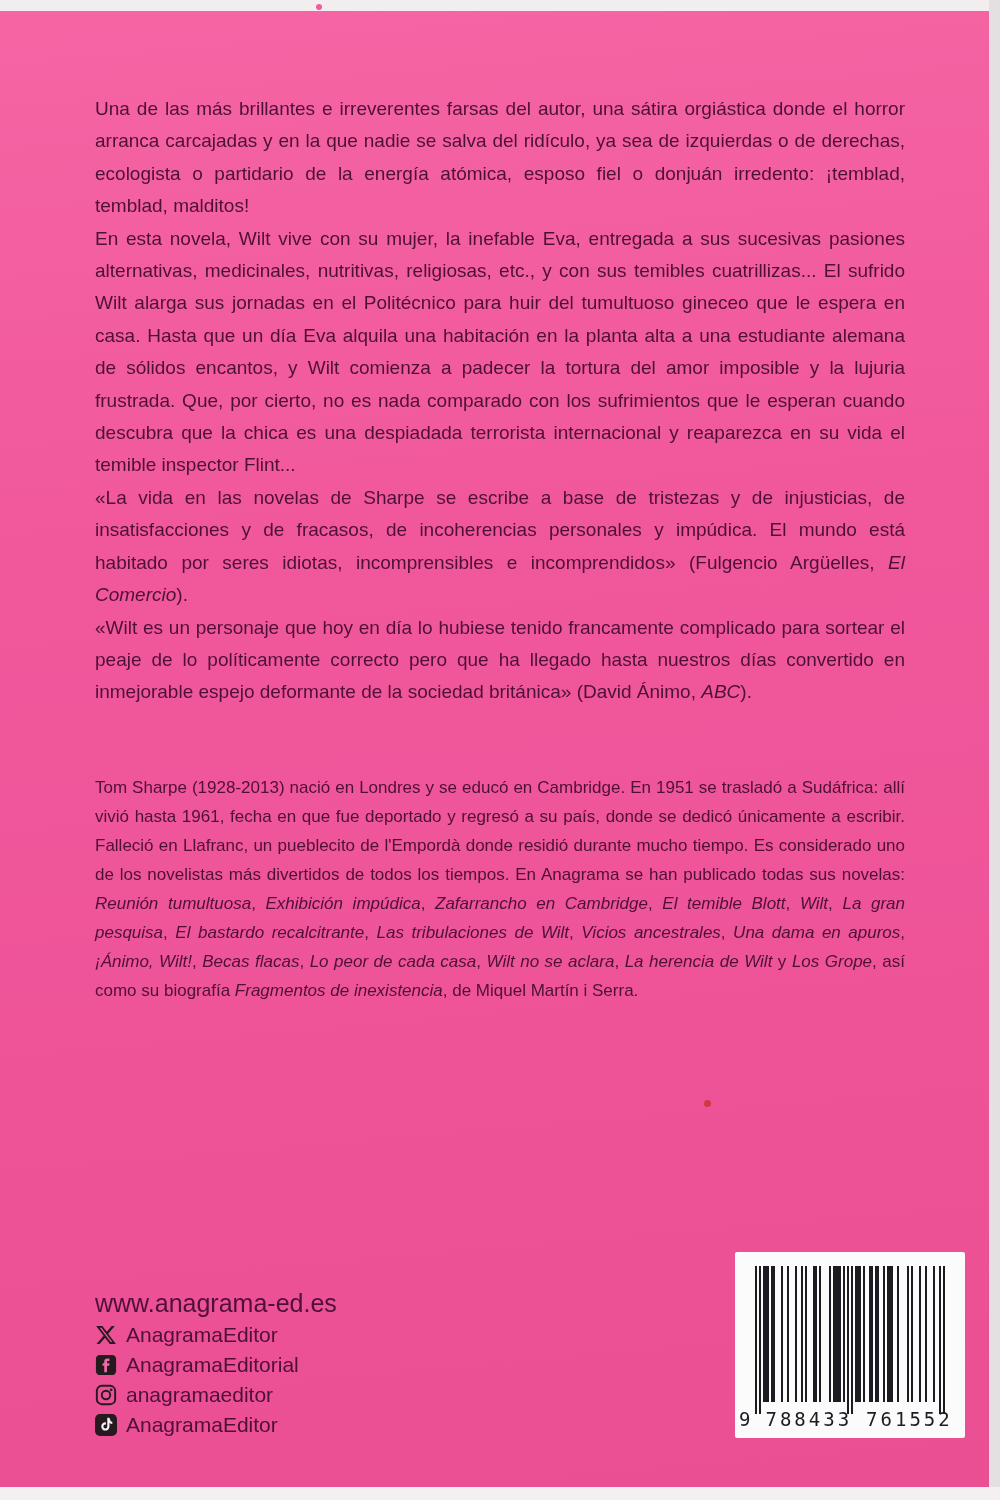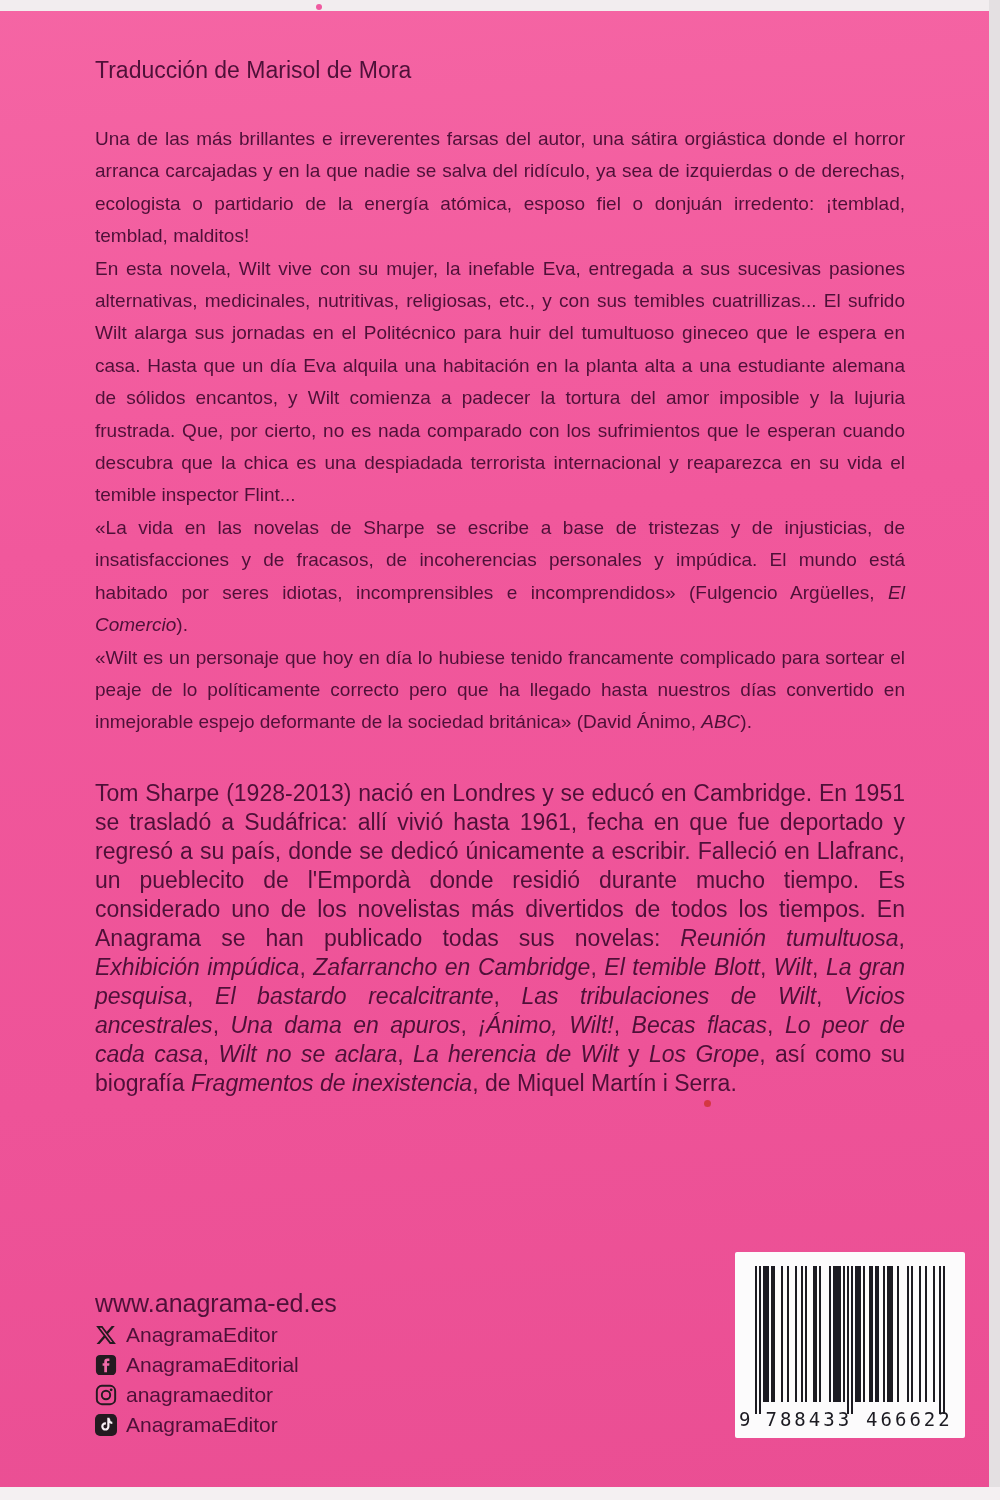--- a/index.html
+++ b/index.html
@@ -8,21 +8,21 @@
          background:linear-gradient(175deg,#f565a4 0%,#f1589c 35%,#ee5398 70%,#ea4e93 100%);}
   
   .edge-top{position:absolute;top:0;left:0;right:0;height:11px;background:#f2edef;}
   .edge-right{position:absolute;top:0;right:0;bottom:0;width:11px;background:#e4e0e2;}
   .edge-bottom{position:absolute;left:0;right:0;bottom:0;height:13px;background:#f4f0f2;}
 
   .content{position:absolute;left:95px;width:810px;top:55px;color:#4e1038;}
   .translator{font-size:23px;line-height:30px;}
   .blurb{margin-top:38px;font-size:19px;line-height:32.4px;text-align:justify;}
   .blurb p{margin:0;}
-  .bio{margin-top:40px;font-size:23px;line-height:29px;text-align:justify;}
+  .bio{margin-top:64px;font-size:17px;line-height:29px;text-align:justify;}
   em{}
 
   .social{position:absolute;left:95px;top:1290px;color:#4e1038;}
   .website{font-size:25px;line-height:26px;margin-bottom:4px;}
   .social-row{display:flex;align-items:center;height:30px;text-align:right;}
   .social-icon{width:22px;height:22px;margin-right:9px;display:inline-flex;}
   .social-icon svg{width:22px;height:22px;}
   .social-label{font-size:21px;}
 
   .barcode-box{position:absolute;left:735px;top:1252px;width:230px;height:186px;
@@ -45,21 +45,20 @@
 <body>
 
 <div class="sheet">
 
   <div class="edge-top"></div>
   <div class="edge-right"></div>
   <div class="edge-bottom"></div>
   <div class="top-dot"></div>
 
   <div class="content">
-    <div class="translator">Traducción de Marisol de Mora</div>
 
     <div class="blurb">
       <p>Una de las más brillantes e irreverentes farsas del autor, una sátira orgiástica donde el horror arranca carcajadas y en la que nadie se salva del ridículo, ya sea de izquierdas o de derechas, ecologista o partidario de la energía atómica, esposo fiel o donjuán irredento: ¡temblad, temblad, malditos!</p>
       <p>En esta novela, Wilt vive con su mujer, la inefable Eva, entregada a sus sucesivas pasiones alternativas, medicinales, nutritivas, religiosas, etc., y con sus temibles cuatrillizas... El sufrido Wilt alarga sus jornadas en el Politécnico para huir del tumultuoso gineceo que le espera en casa. Hasta que un día Eva alquila una habitación en la planta alta a una estudiante alemana de sólidos encantos, y Wilt comienza a padecer la tortura del amor imposible y la lujuria frustrada. Que, por cierto, no es nada comparado con los sufrimientos que le esperan cuando descubra que la chica es una despiadada terrorista internacional y reaparezca en su vida el temible inspector Flint...</p>
       <p><span>«La vida en las novelas de Sharpe se escribe a base de tristezas y de injusticias, de insatisfacciones y de fracasos, de incoherencias personales y impúdica. El mundo está habitado por seres idiotas, incomprensibles e incomprendidos» (Fulgencio Argüelles, </span><em>El Comercio</em><span>).</span></p>
       <p><span>«Wilt es un personaje que hoy en día lo hubiese tenido francamente complicado para sortear el peaje de lo políticamente correcto pero que ha llegado hasta nuestros días convertido en inmejorable espejo deformante de la sociedad británica» (David Ánimo, </span><em>ABC</em><span>).</span></p>
     </div>
 
     <div class="bio"><span>Tom Sharpe (1928-2013) nació en Londres y se educó en Cambridge. En 1951 se trasladó a Sudáfrica: allí vivió hasta 1961, fecha en que fue deportado y regresó a su país, donde se dedicó únicamente a escribir. Falleció en Llafranc, un pueblecito de l'Empordà donde residió durante mucho tiempo. Es considerado uno de los novelistas más divertidos de todos los tiempos. En Anagrama se han publicado todas sus novelas: </span><em>Reunión tumultuosa</em><span>, </span><em>Exhibición impúdica</em><span>, </span><em>Zafarrancho en Cambridge</em><span>, </span><em>El temible Blott</em><span>, </span><em>Wilt</em><span>, </span><em>La gran pesquisa</em><span>, </span><em>El bastardo recalcitrante</em><span>, </span><em>Las tribulaciones de Wilt</em><span>, </span><em>Vicios ancestrales</em><span>, </span><em>Una dama en apuros</em><span>, </span><em>¡Ánimo, Wilt!</em><span>, </span><em>Becas flacas</em><span>, </span><em>Lo peor de cada casa</em><span>, </span><em>Wilt no se aclara</em><span>, </span><em>La herencia de Wilt</em><span> y </span><em>Los Grope</em><span>, así como su biografía </span><em>Fragmentos de inexistencia</em><span>, de Miquel Martín i Serra.</span></div>
   </div>
@@ -152,17 +151,17 @@
         <div class="bar" style="left: 156px;"></div>
         <div class="bar" style="left: 164px;"></div>
         <div class="bar" style="left: 170px;"></div>
         <div class="bar" style="left: 178px;"></div>
         <div class="bar guard" style="left: 184px;"></div>
         <div class="bar guard" style="left: 188px;"></div>
       </div>
     <div class="barcode-digits">
       <span class="d1">9</span>
       <span class="d2">788433</span>
-      <span class="d3">466622</span>
+      <span class="d3">761552</span>
     </div>
   </div>
 
 </div>
 
 </body></html>

